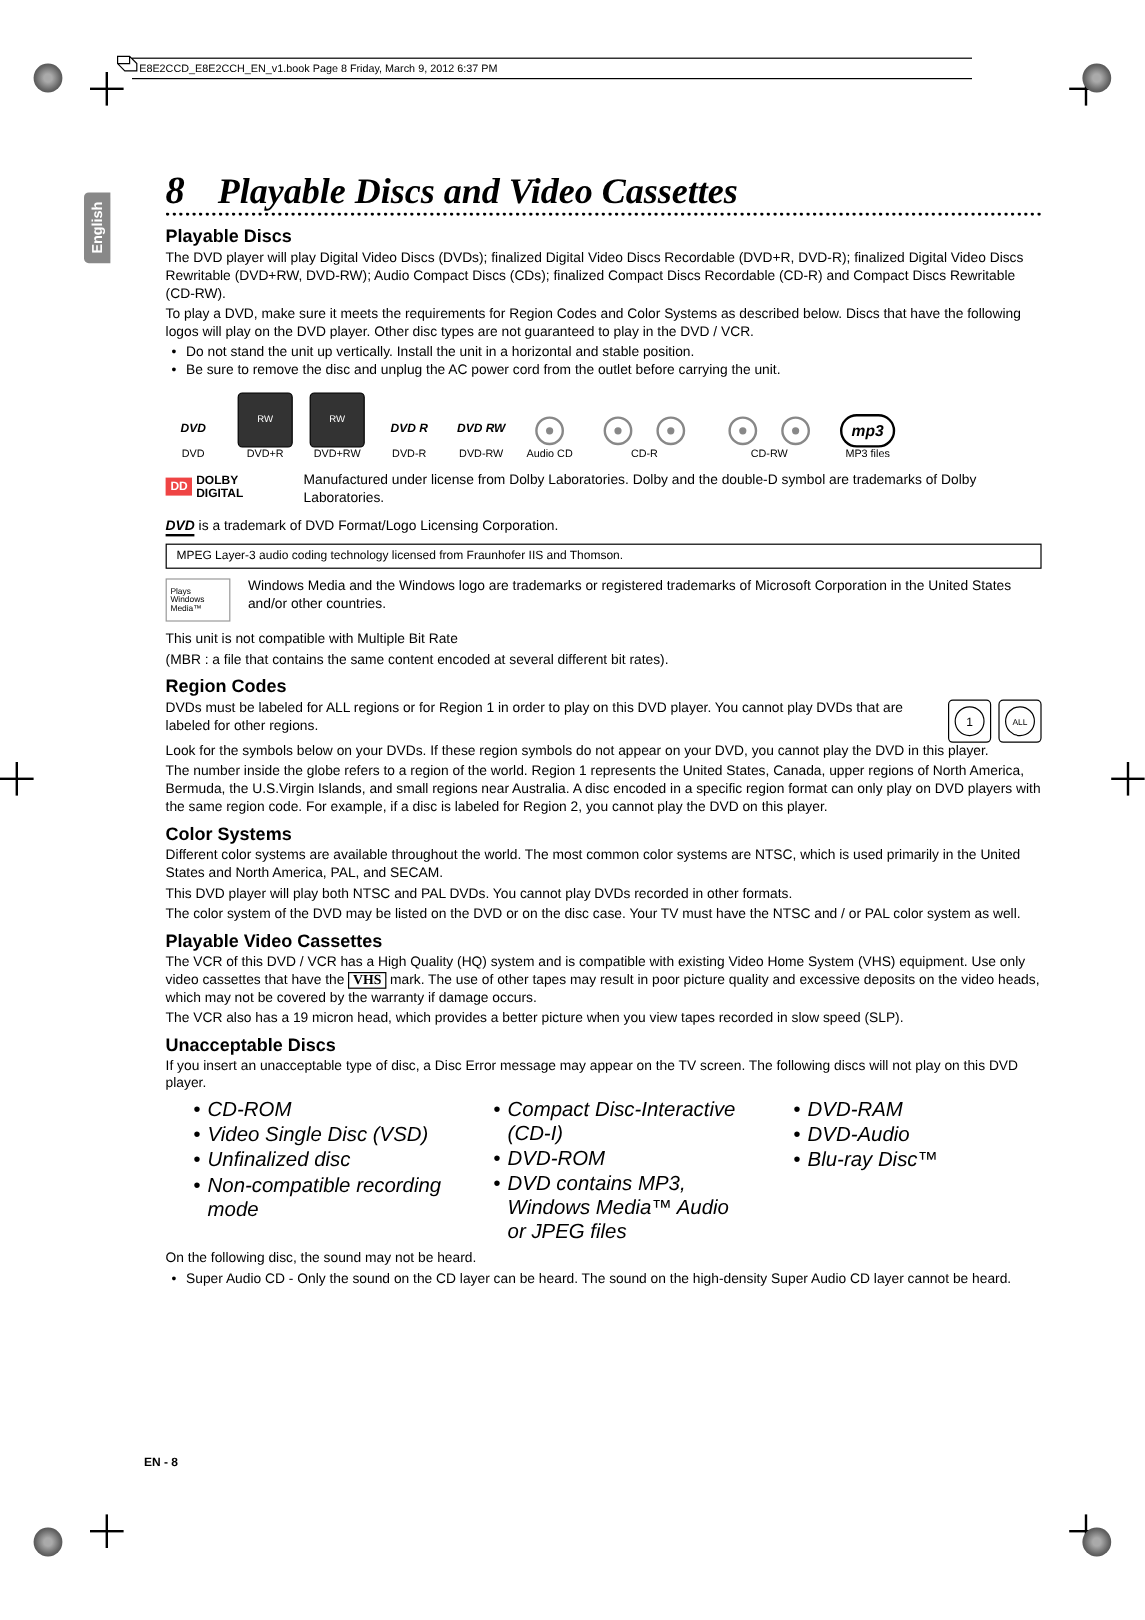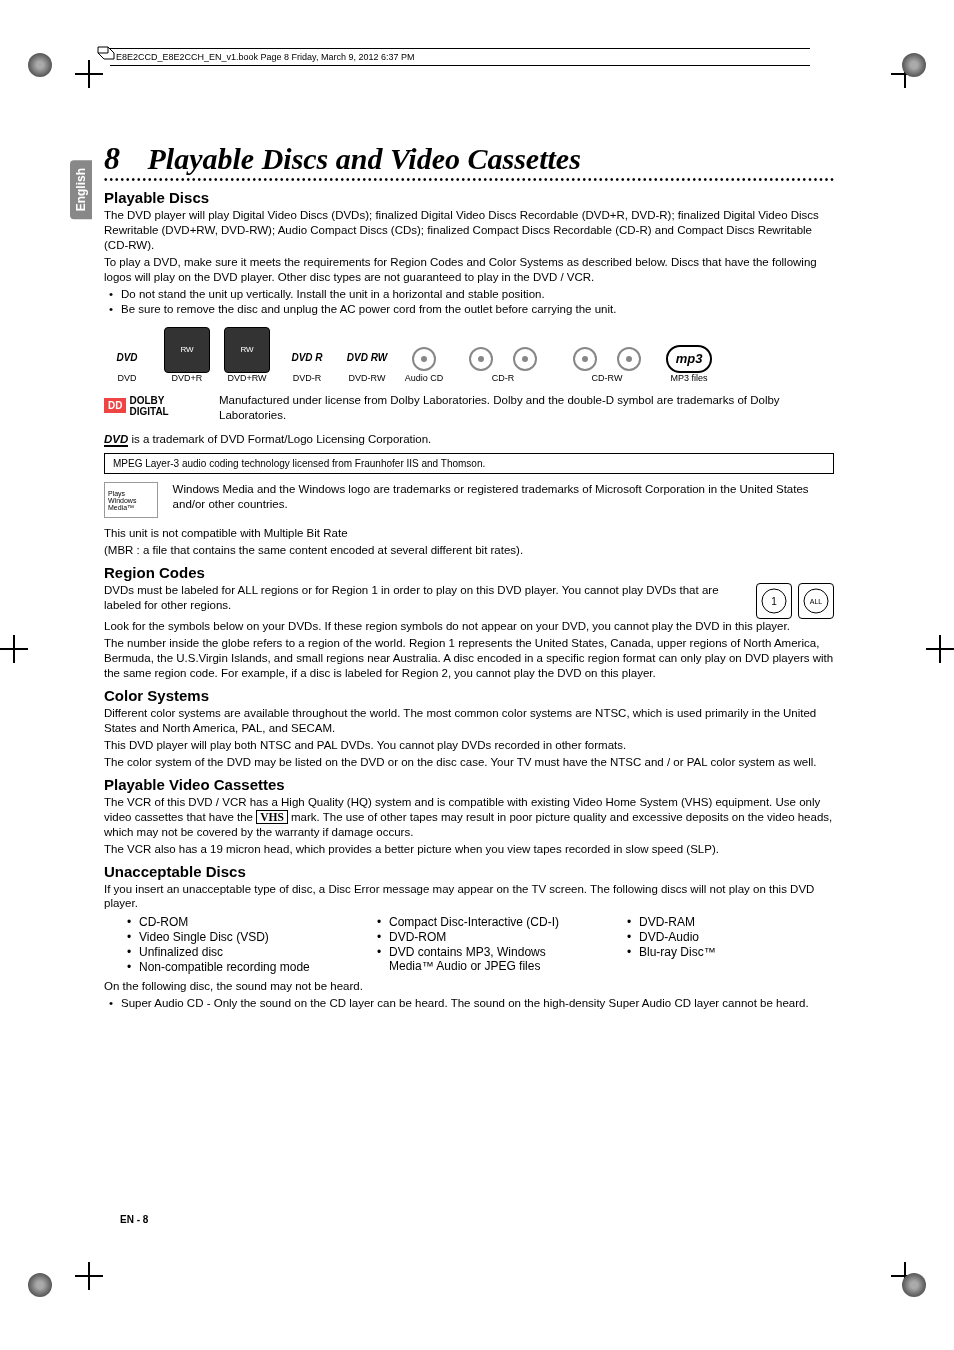--- a/index.html
+++ b/index.html
@@ -30,21 +30,21 @@
       font-size: 9px;
       border-top: 1px solid #000;
       border-bottom: 1px solid #000;
       padding: 3px 6px;
       width: 700px;
     }
     
     .page-content {
       position: absolute;
       top: 140px;
-      left: 104px;
+      left: 138px;
       width: 730px;
     }
     
     .lang-tab {
       position: absolute;
       left: 70px;
       top: 160px;
       background: #888;
       color: #fff;
       padding: 8px 4px;
@@ -162,22 +162,23 @@
       border-radius: 4px;
       display: flex;
       align-items: center;
       justify-content: center;
       font-size: 8px;
     }
     
     .cols {
       display: flex;
       gap: 20px;
-      font-size: 12px;
+      font-size: 17px;
       margin: 4px 0;
+      font-style: italic;
     }
     .col { flex: 1; }
     .col li { margin-left: 18px; margin-bottom: 1px; }
     
     .bullets { margin-left: 5px; }
     .bullets li { list-style: none; padding-left: 12px; position: relative; }
     .bullets li::before { content: '•'; position: absolute; left: 0; }
     
     .footer-pagenum {
       position: absolute;

